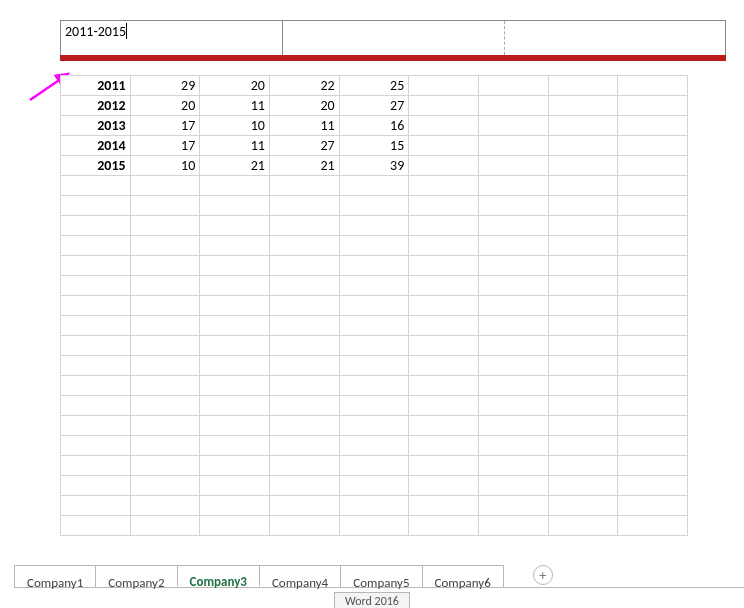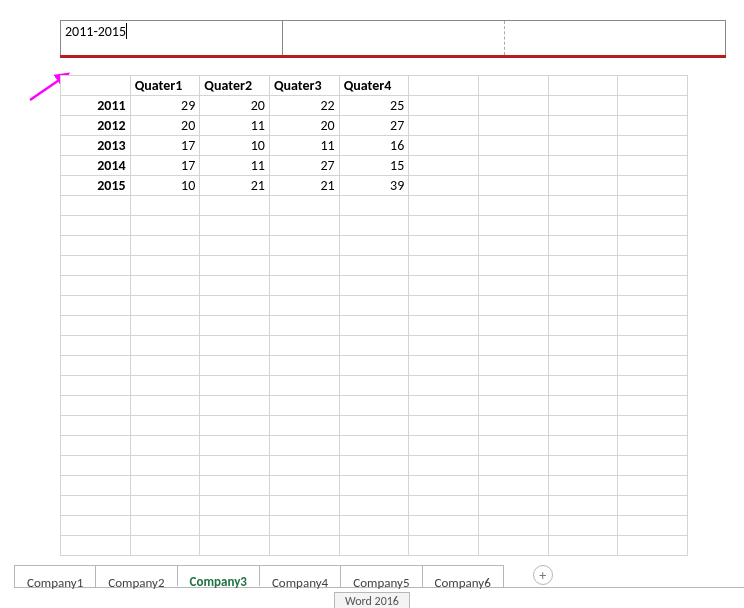--- a/index.html
+++ b/index.html
@@ -20,21 +20,21 @@
 }
 .header-label {
   font-size: 11px;
   color: #888;
   margin-bottom: 0px;
   padding-left: 2px;
 }
 .header-boxes {
   display: flex;
   border-top: 1px solid #888;
-  border-bottom: 3px solid #b91c1c;
+  border-bottom: 6px solid #b91c1c;
 }
 .header-box {
   height: 34px;
   border-right: 1px dashed #aaa;
   padding: 2px 4px;
   font-size: 14px;
   color: #000;
   display: flex;
   align-items: flex-start;
 }
@@ -190,31 +190,20 @@
         <col class="col-w">
         <col class="col-w">
         <col class="col-w">
       <col class="col-w">
         <col class="col-w">
         <col class="col-w">
         <col class="col-w">
     </colgroup>
     <tbody id="sheet-body">
         <tr>
-          <td></td>
-          <td class="bold left">Quater1</td>
-          <td class="bold left">Quater2</td>
-          <td class="bold left">Quater3</td>
-          <td class="bold left">Quater4</td>
-          <td></td>
-          <td></td>
-          <td></td>
-          <td></td>
-        </tr>
-        <tr>
           <td class="bold right">2011</td>
           <td class="right">29</td>
           <td class="right">20</td>
           <td class="right">22</td>
           <td class="right">25</td>
           <td></td>
           <td></td>
           <td></td>
           <td></td>
         </tr>

